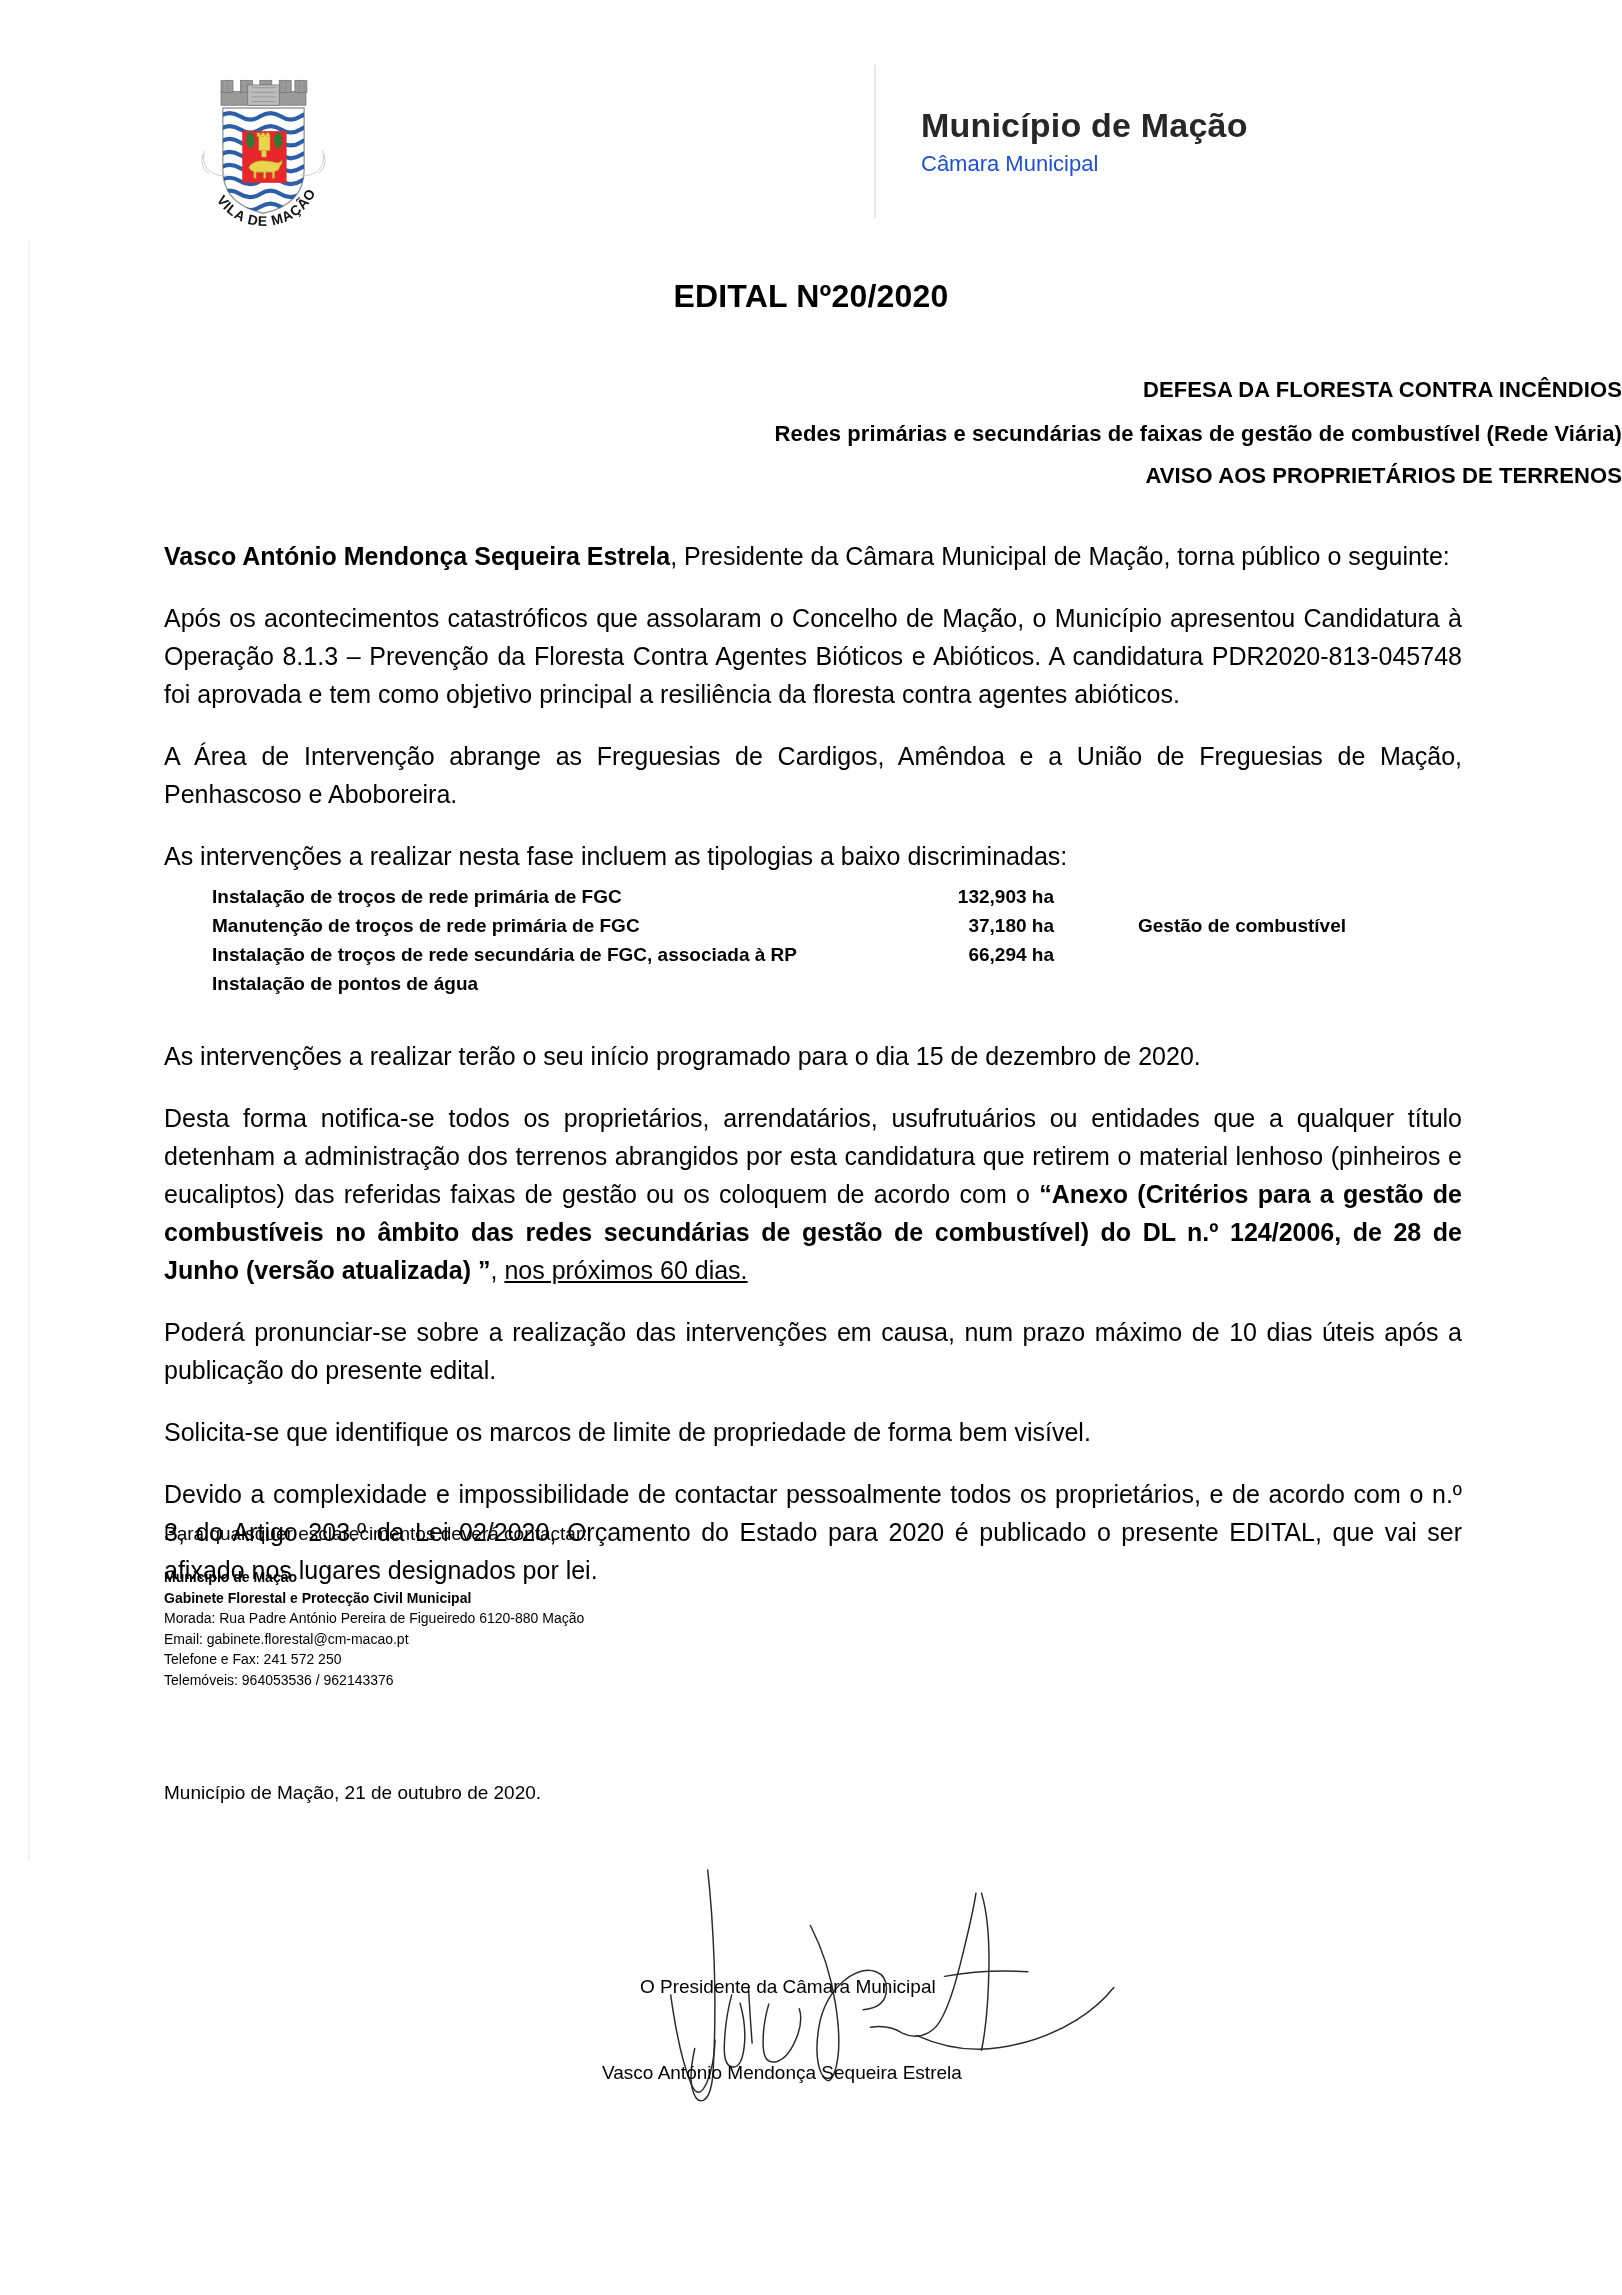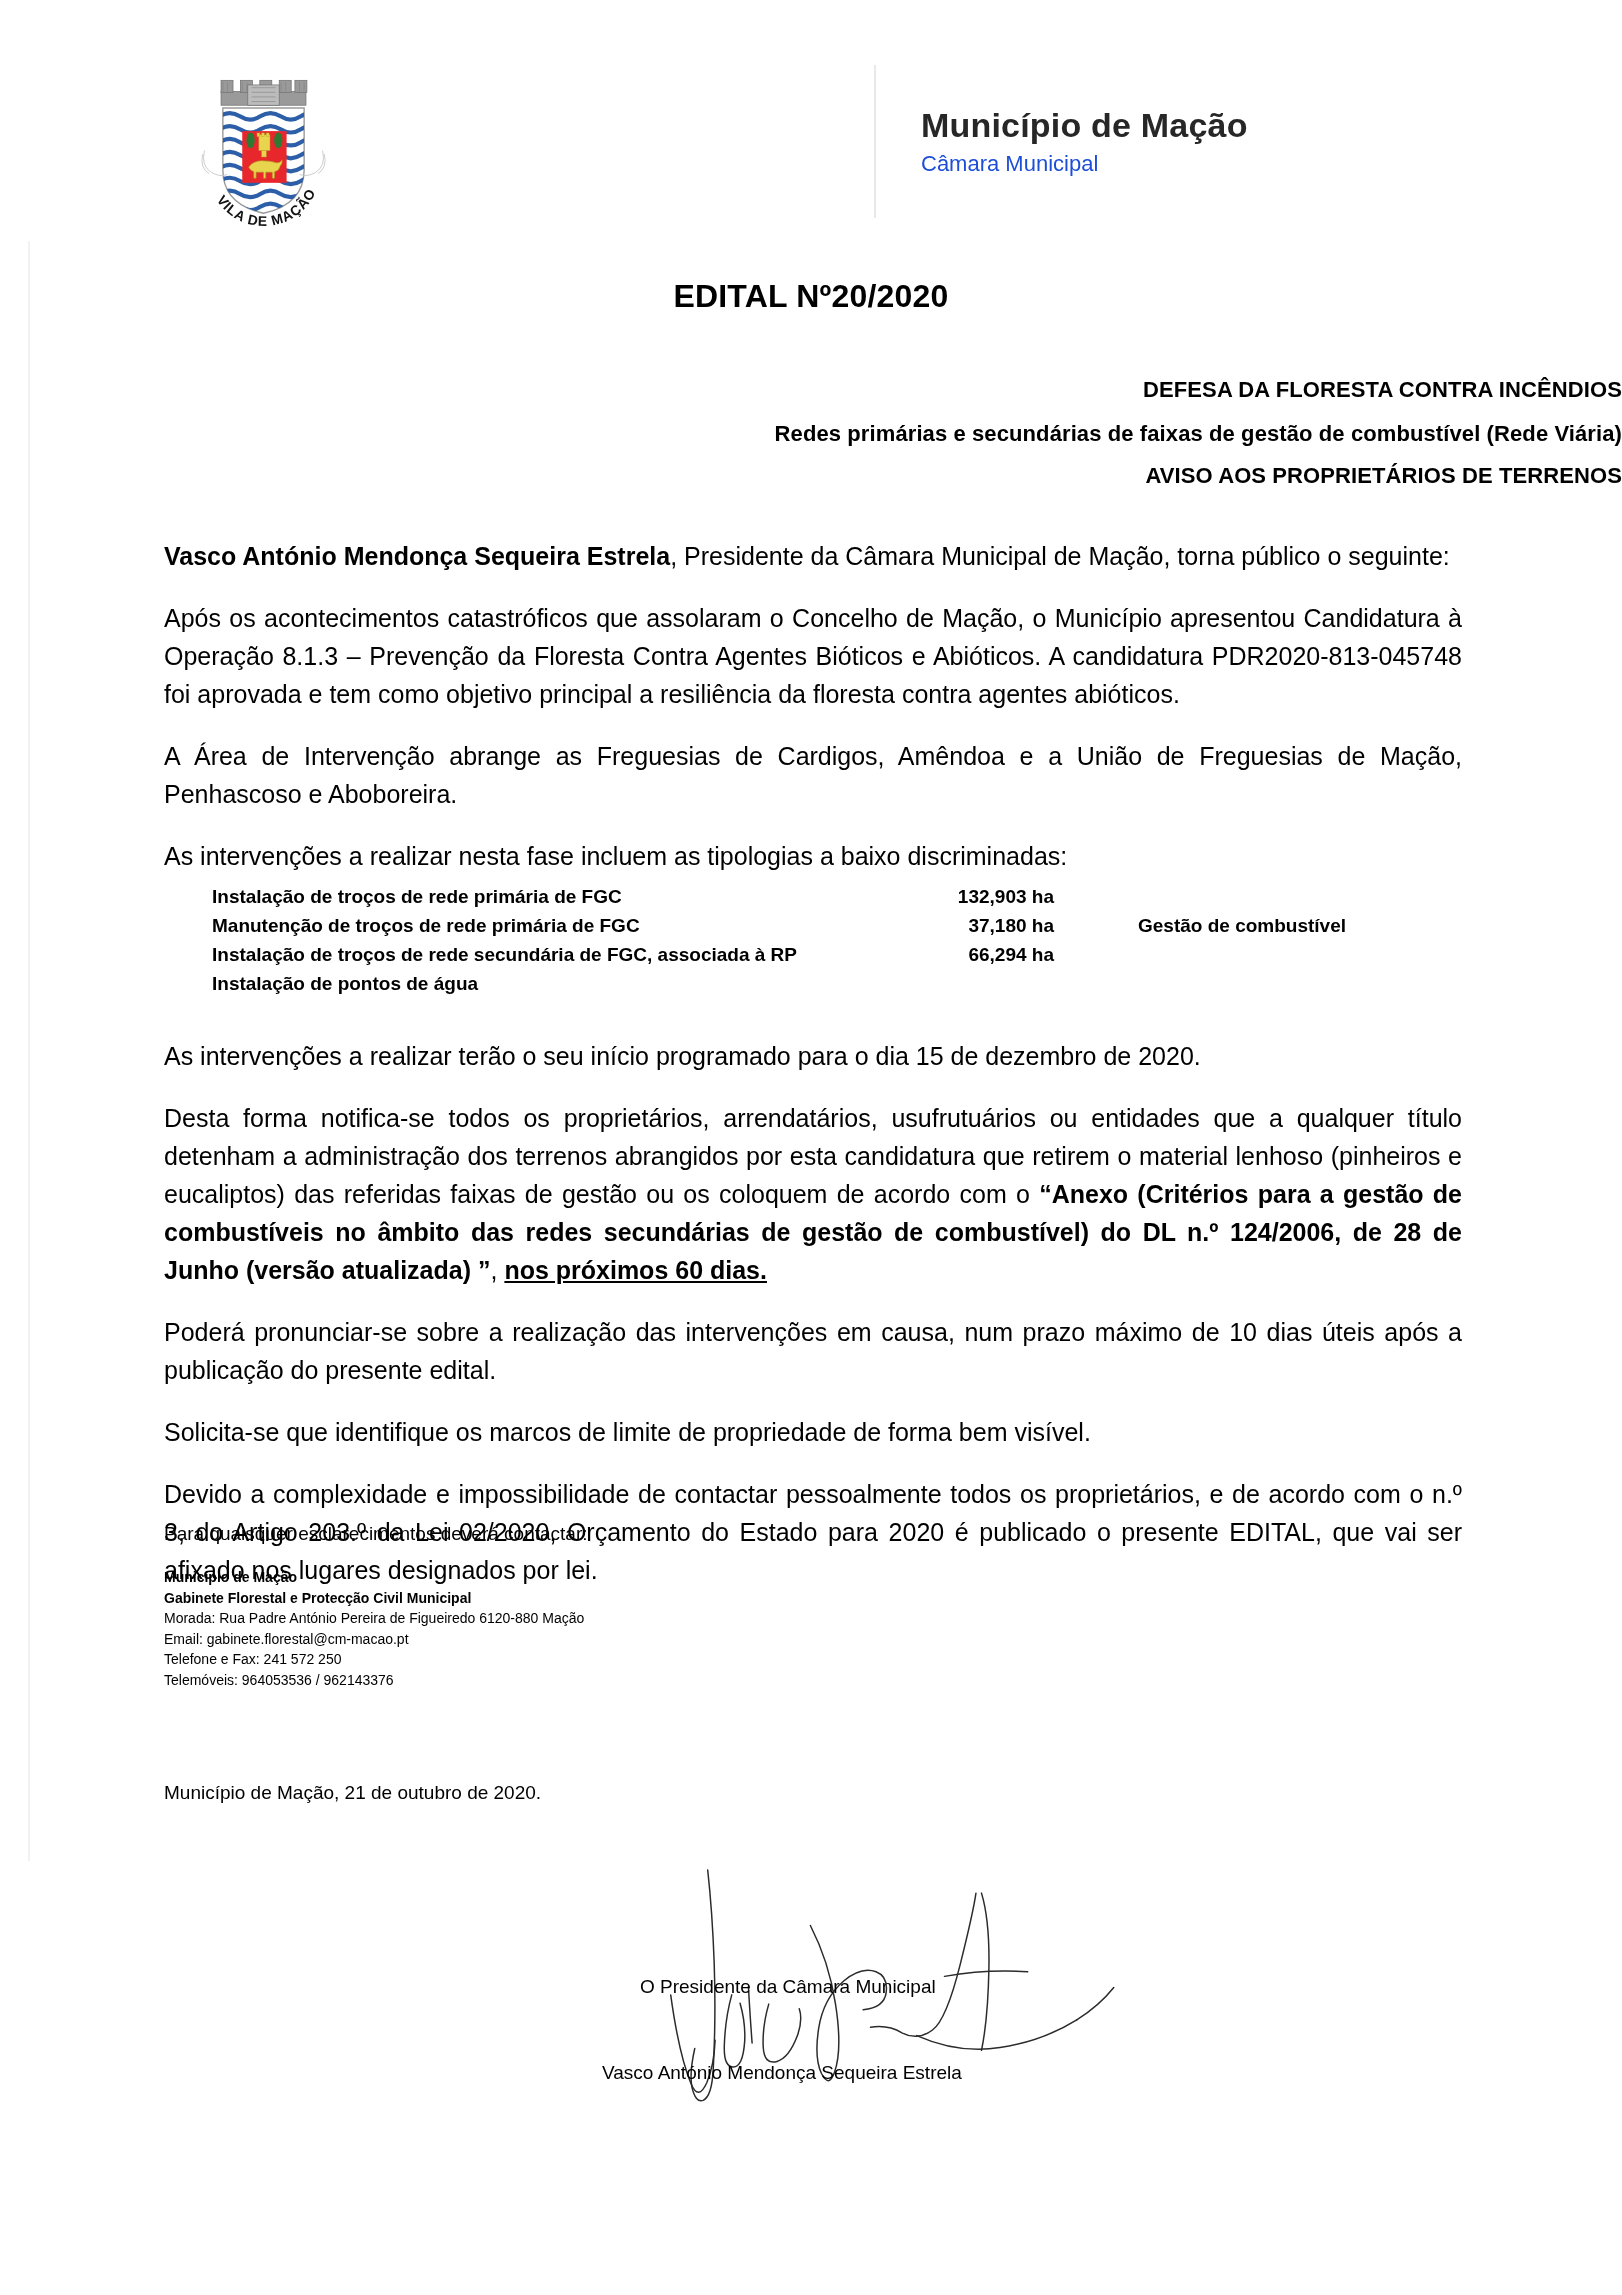--- a/index.html
+++ b/index.html
@@ -117,21 +117,21 @@
     width: 1298px;
   }
   p.para {
     font-size: 25px;
     line-height: 1.52;
     text-align: justify;
     margin: 0 0 24px 0;
   }
   .lead-name { font-weight: bold; }
   .b { font-weight: bold; }
-  .u { text-decoration: underline; font-weight: bold; }
+  .u { text-decoration: underline; }
 
   
   .typology {
     position: absolute;
     left: 212px;
     top: 862px;
     width: 1250px;
     margin-top: 24px;
   }
   .typology-row {

